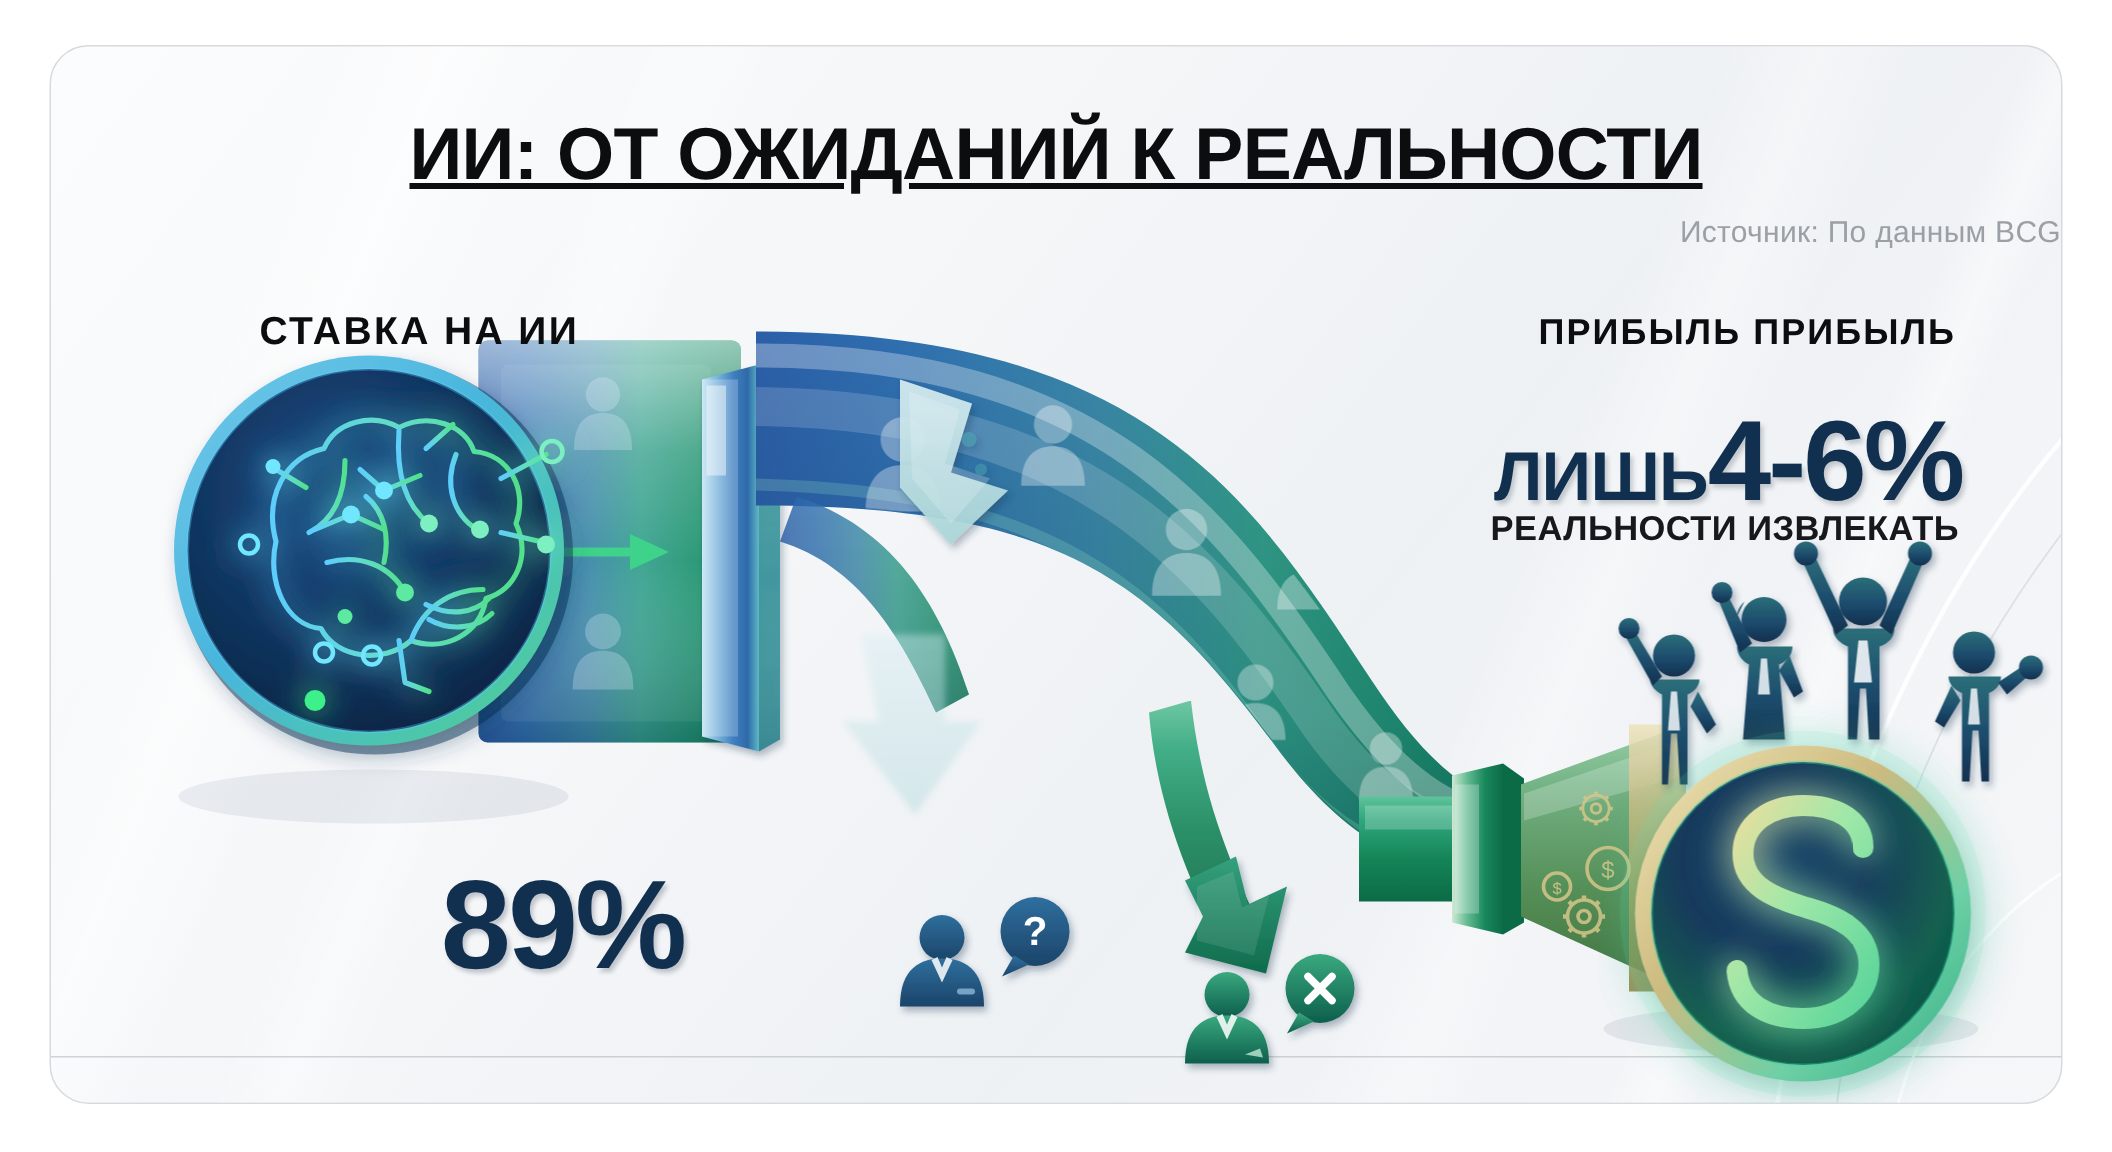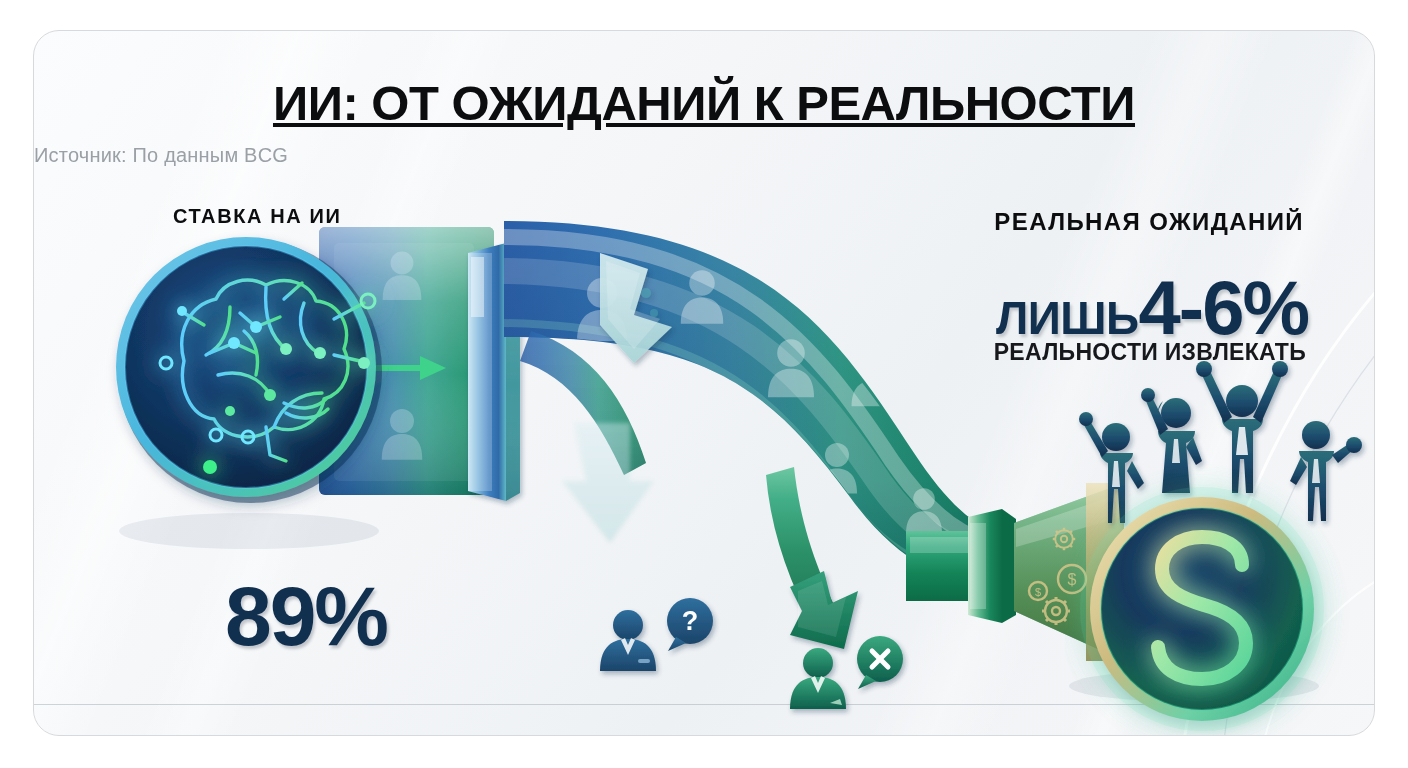--- a/index.html
+++ b/index.html
@@ -66,50 +66,51 @@
     font-weight: 900;
     letter-spacing: -0.5px;
     color: #0c0d0f;
     font-family: "Liberation Sans", sans-serif;
     text-decoration: underline;
   }
   #subtitle {
     position: absolute;
     left: 0; right: 0;
     top: 113px;
-    text-align: left;
+    text-align: right;
     font-size: 20px;
     font-weight: 400;
     color: #9aa0a6;
     letter-spacing: .2px;
   }
 
   #label-left {
     position: absolute;
     left: 139px;
     top: 174px;
-    font-size: 20px;
+    font-size: 26px;
     font-weight: 800;
     letter-spacing: 1.6px;
     color: #0c0d0f;
   }
   #stat-left {
     position: absolute;
     left: 122px;
     top: 548px;
     width: 300px;
     text-align: center;
   }
   #stat-left .big {
     font-size: 84px;
     font-weight: 900;
     line-height: .9;
     color: #11304f;
     letter-spacing: -2px;
     text-shadow: 2px 3px 3px rgba(60,70,85,.28);
+    text-align: right;
   }
   #stat-left .cap {
     margin-top: 8px;
     font-size: 23px;
     font-weight: 700;
     letter-spacing: .4px;
     color: #16181b;
   }
 
   #label-right {
@@ -678,21 +679,21 @@
 
     <div id="title">ИИ: ОТ ОЖИДАНИЙ К РЕАЛЬНОСТИ</div>
     <div id="subtitle">Источник: По данным BCG</div>
 
     <div id="label-left">СТАВКА НА ИИ</div>
 
     <div id="stat-left">
       <div class="big">89%</div>
     </div>
 
-    <div id="label-right">РЕАЛЬНАЯ ОЖИДАНИЙ</div>
+    <div id="label-right">ПРИБЫЛЬ ПРИБЫЛЬ</div>
 
     <div id="stat-right">
       <span class="pre">ЛИШЬ</span><span class="big">4-6%</span>
     </div>
     <div id="cap-right">РЕАЛЬНОСТИ ИЗВЛЕКАТЬ</div>
 
   </div>
 </div>
 
 </body></html>

